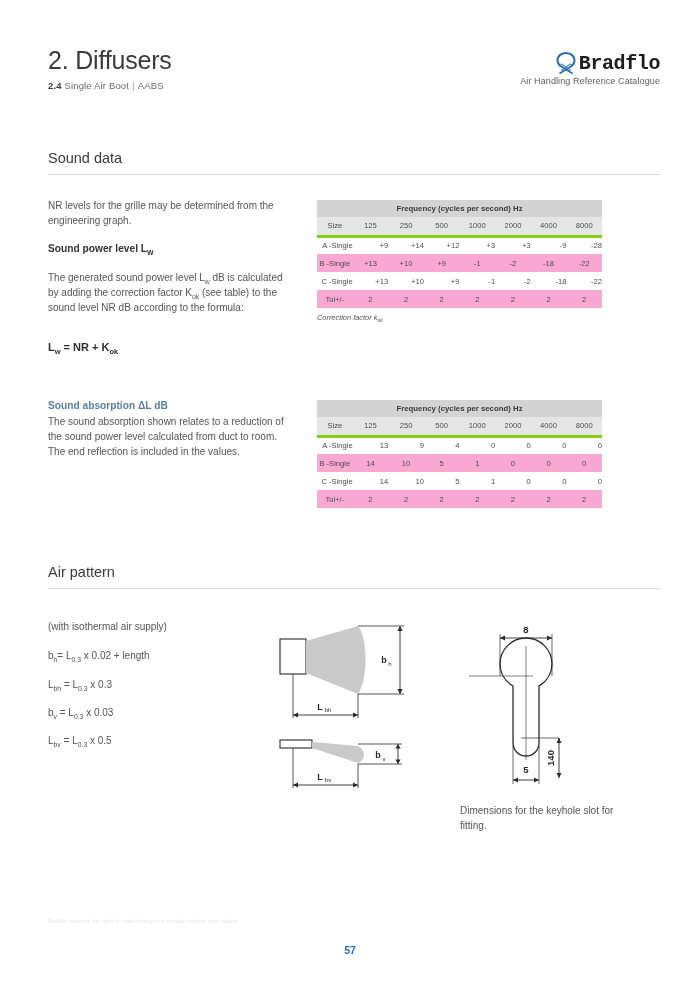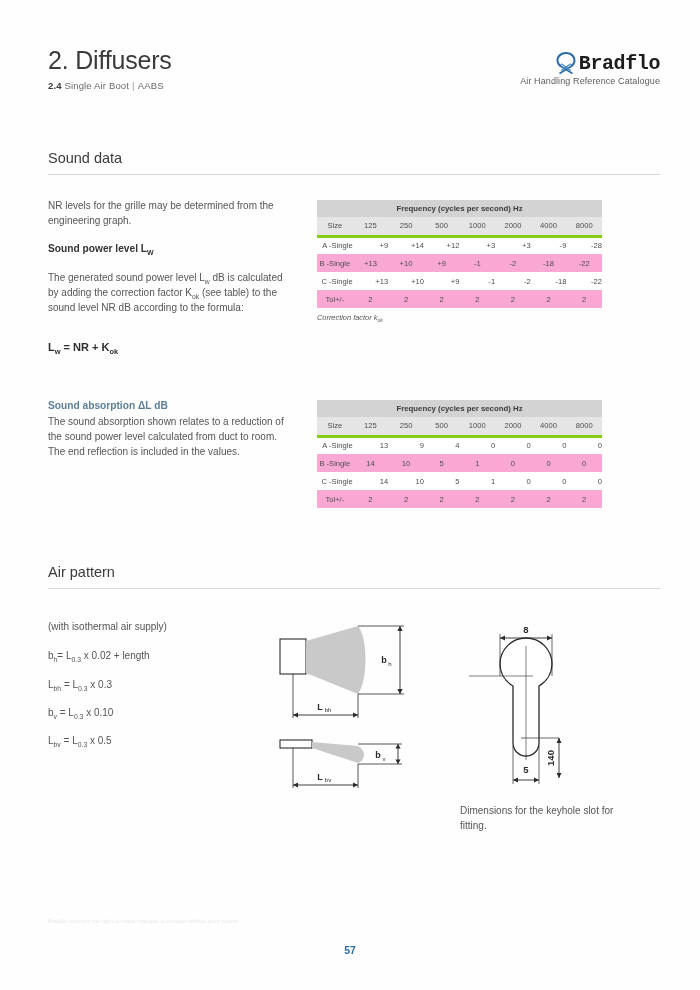--- a/index.html
+++ b/index.html
@@ -366,21 +366,21 @@
     <p class="body">(with isothermal air supply)</p>
   </div>
 
   <div class="col-left" style="top:648px;">
     <p class="body"><span>b</span><sub>h</sub><span>= L</span><sub>0.3</sub><span> x 0.02 + length</span></p>
   </div>
   <div class="col-left" style="top:677px;">
     <p class="body"><span>L</span><sub>bh</sub><span> = L</span><sub>0.3</sub><span> x 0.3</span></p>
   </div>
   <div class="col-left" style="top:705px;">
-    <p class="body"><span>b</span><sub>v</sub><span> = L</span><sub>0.3</sub><span> x 0.10</span></p>
+    <p class="body"><span>b</span><sub>v</sub><span> = L</span><sub>0.3</sub><span> x 0.03</span></p>
   </div>
   <div class="col-left" style="top:733px;">
     <p class="body"><span>L</span><sub>bv</sub><span> = L</span><sub>0.3</sub><span> x 0.5</span></p>
   </div>
 
   <div class="diagram" style="left:272px; top:616px;">
     <svg width="160" height="110" viewBox="0 0 160 110">
 
       <rect x="8" y="23" width="26" height="35" fill="#ffffff" stroke="#2b2b2b" stroke-width="1.1"></rect>
 

